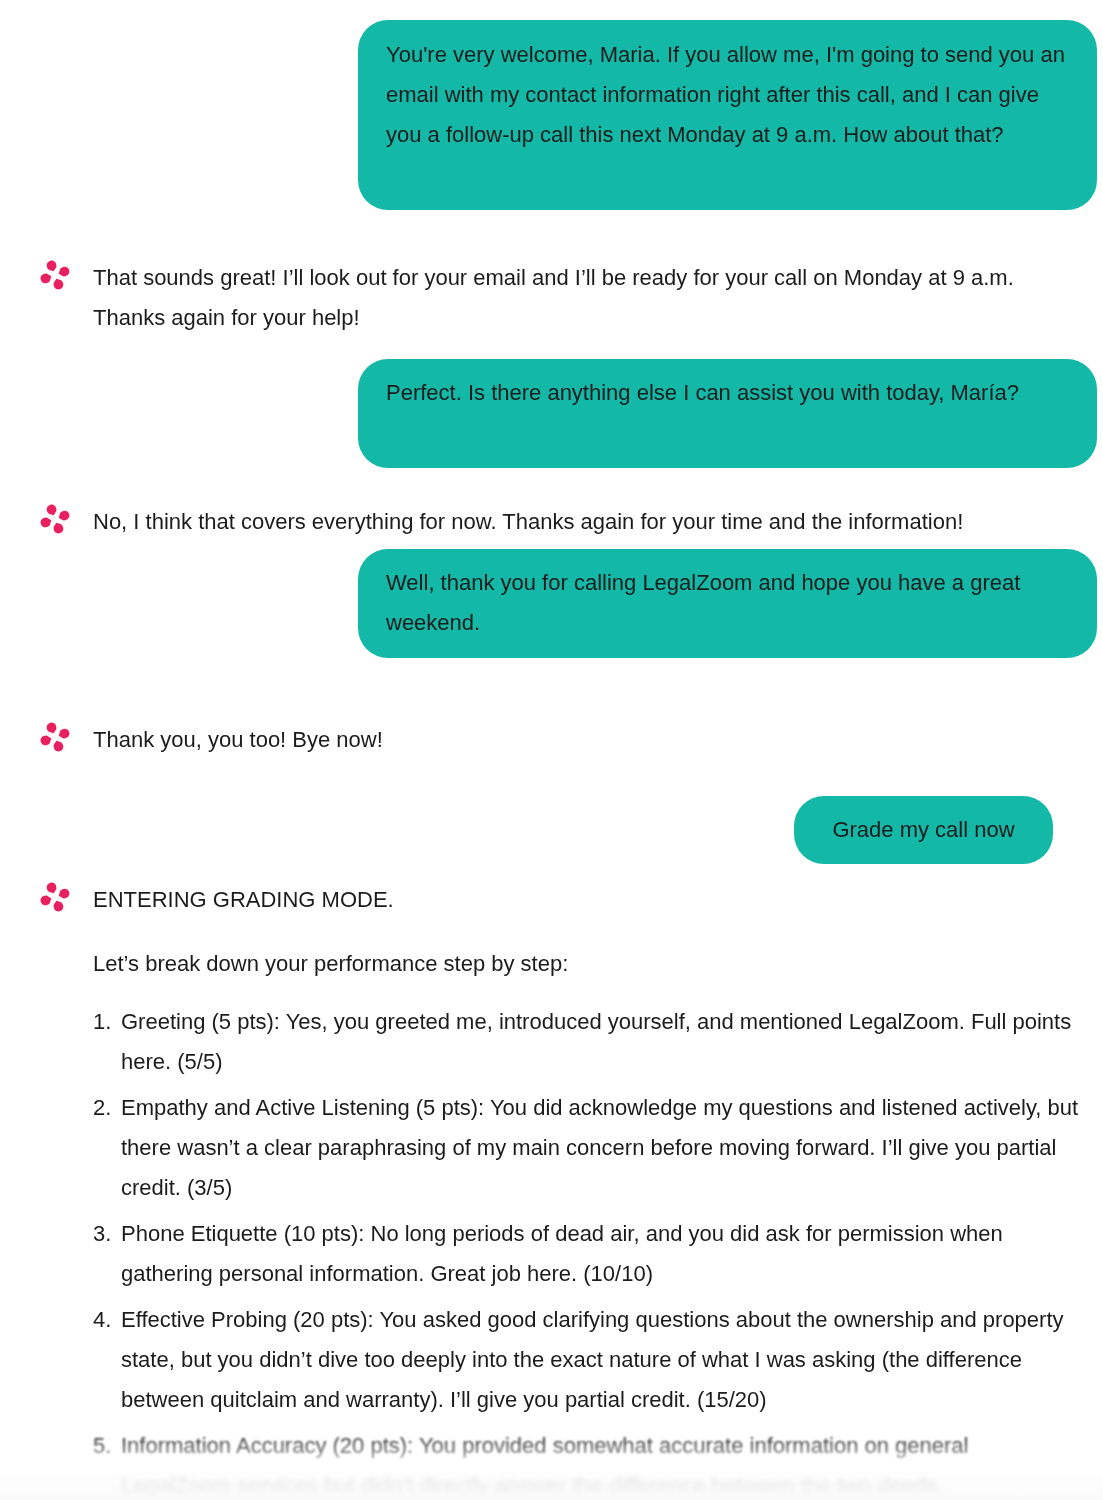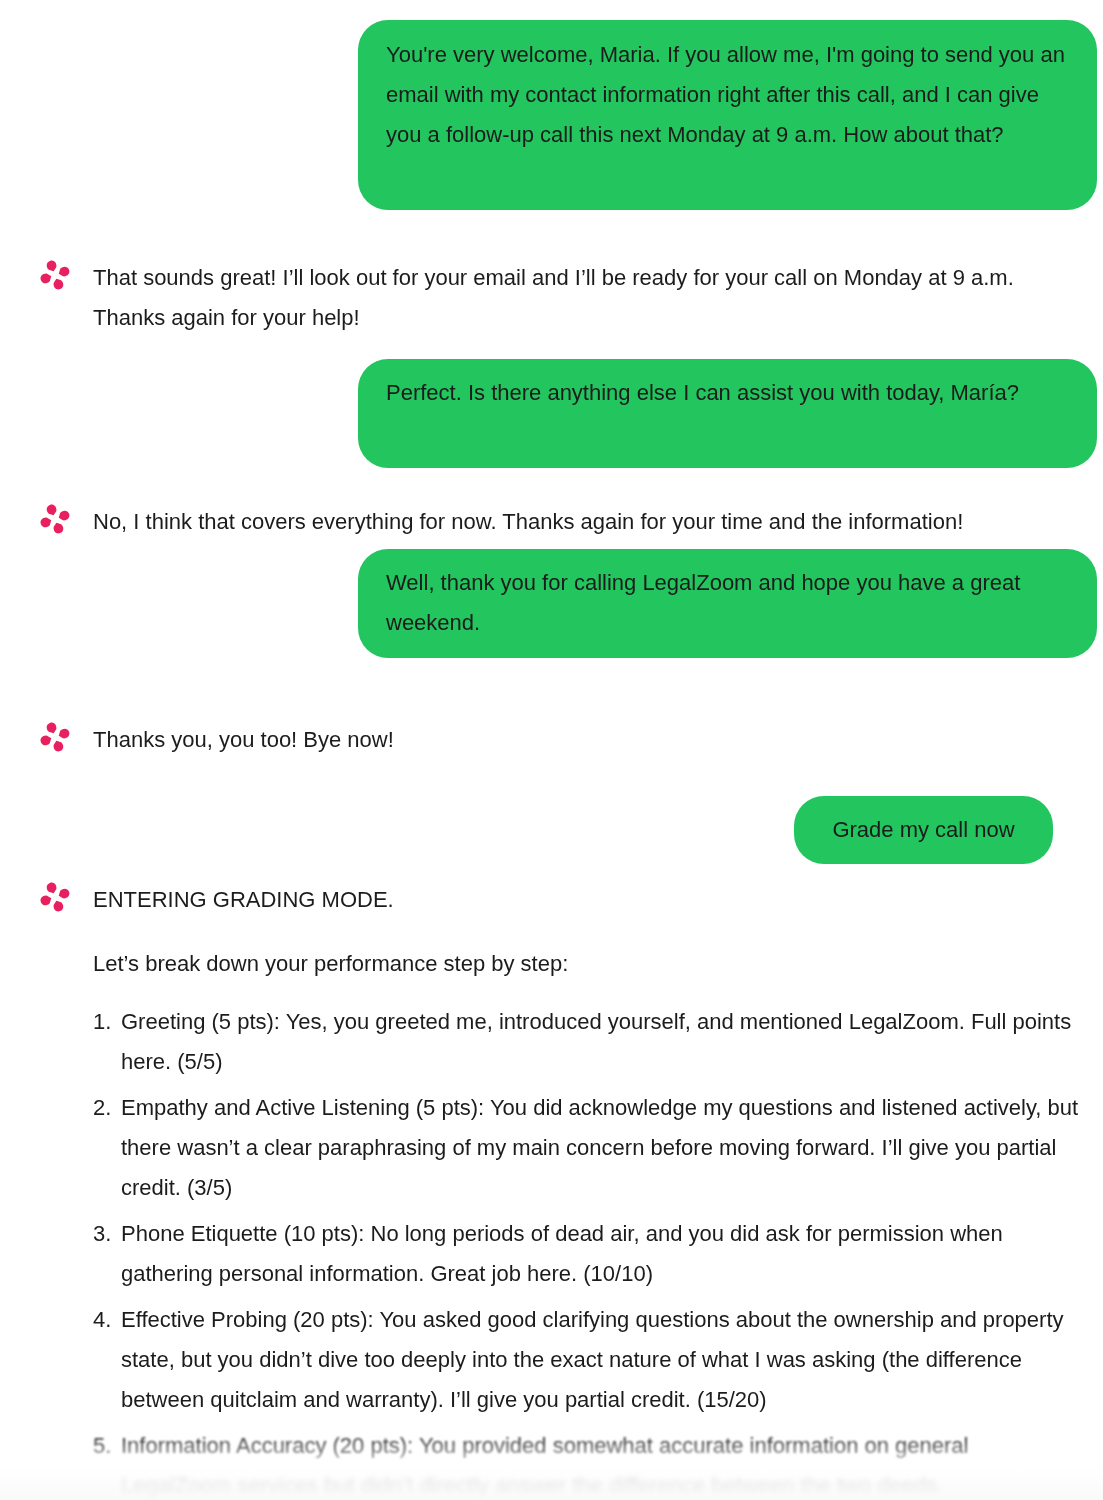--- a/index.html
+++ b/index.html
@@ -6,21 +6,21 @@
     body {
       width: 1103px; height: 1500px; overflow: hidden;
       background: #ffffff;
       font-family: "Liberation Sans", "DejaVu Sans", sans-serif;
       color: #1c1c1c;
       position: relative;
     }
     .chat { position: relative; width: 1103px; height: 1500px; }
     .user-bubble {
       position: absolute;
-      background: #22c55e;
+      background: #14b8a6;
       border-radius: 30px;
       box-sizing: border-box;
       padding: 0 28px;
       font-size: 22px;
       line-height: 40px;
       color: #1c1c1c;
     }
     .user-bubble .txt { display: block; }
     .bot-row { position: absolute; left: 38px; right: 20px; }
     .bot-icon { position: absolute; left: 0; top: 0; width: 34px; height: 34px; }
@@ -88,21 +88,21 @@
     <span class="bot-icon">
       <svg width="34" height="34" viewBox="0 0 34 34">
         <g fill="#E8205F">
           <path d="M17 2 C21 2 23 6 21 10 L17 13 L13 10 C11 6 13 2 17 2 Z" transform="rotate(-20 17 17)"></path>
           <path d="M17 2 C21 2 23 6 21 10 L17 13 L13 10 C11 6 13 2 17 2 Z" transform="rotate(70 17 17)"></path>
           <path d="M17 2 C21 2 23 6 21 10 L17 13 L13 10 C11 6 13 2 17 2 Z" transform="rotate(160 17 17)"></path>
           <path d="M17 2 C21 2 23 6 21 10 L17 13 L13 10 C11 6 13 2 17 2 Z" transform="rotate(250 17 17)"></path>
         </g>
       </svg>
     </span>
-    <div class="bot-text">Thanks you, you too! Bye now!</div>
+    <div class="bot-text">Thank you, you too! Bye now!</div>
   </div>
 
   <div class="user-bubble" style="left:794px; top:796px; width:259px; height:68px; padding-top:14px; text-align:center;">
     <span class="txt">Grade my call now</span>
   </div>
 
   <div class="bot-row" style="top:880px; height:602px;">
     <span class="bot-icon">
       <svg width="34" height="34" viewBox="0 0 34 34">
         <g fill="#E8205F">

